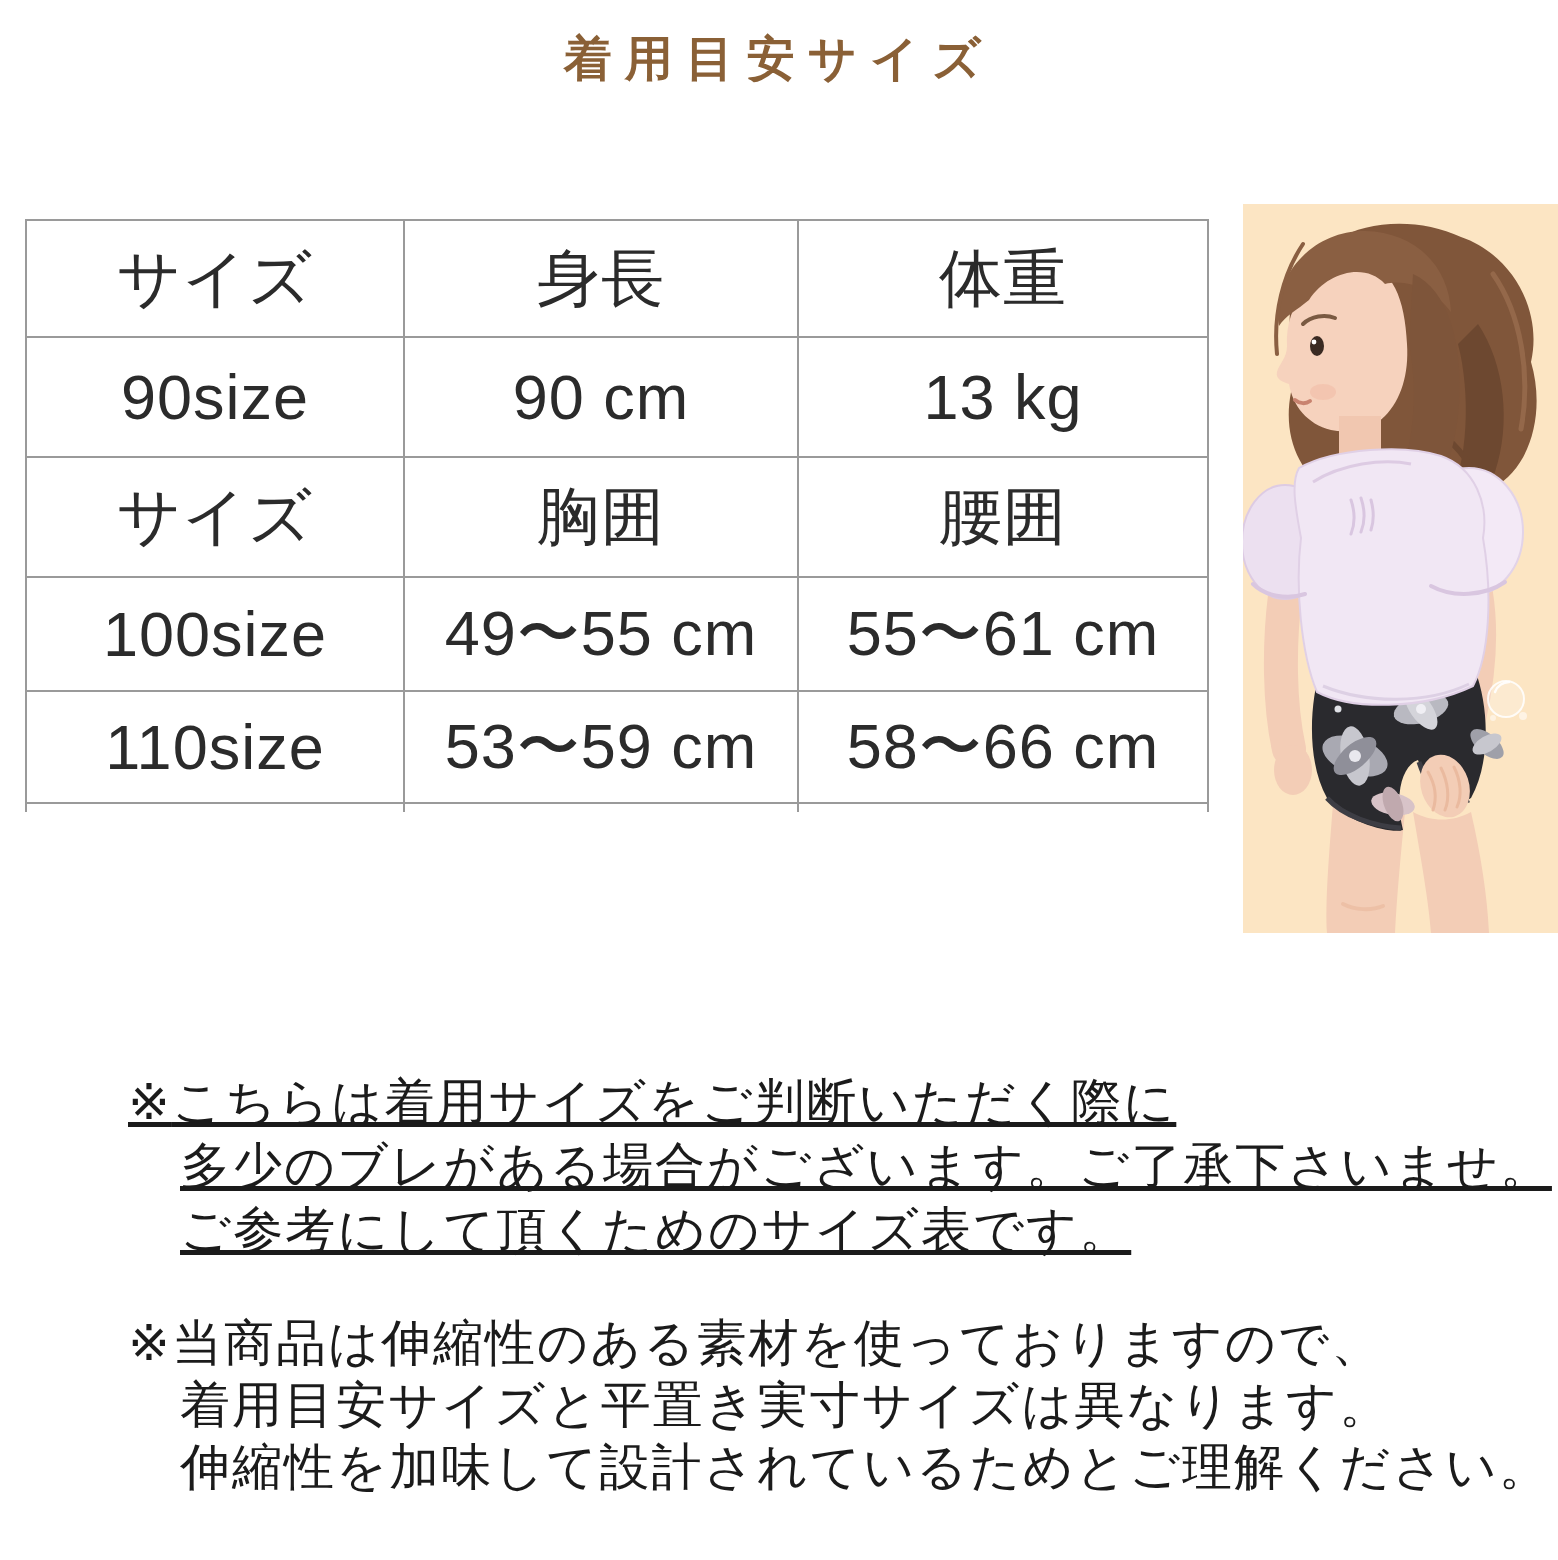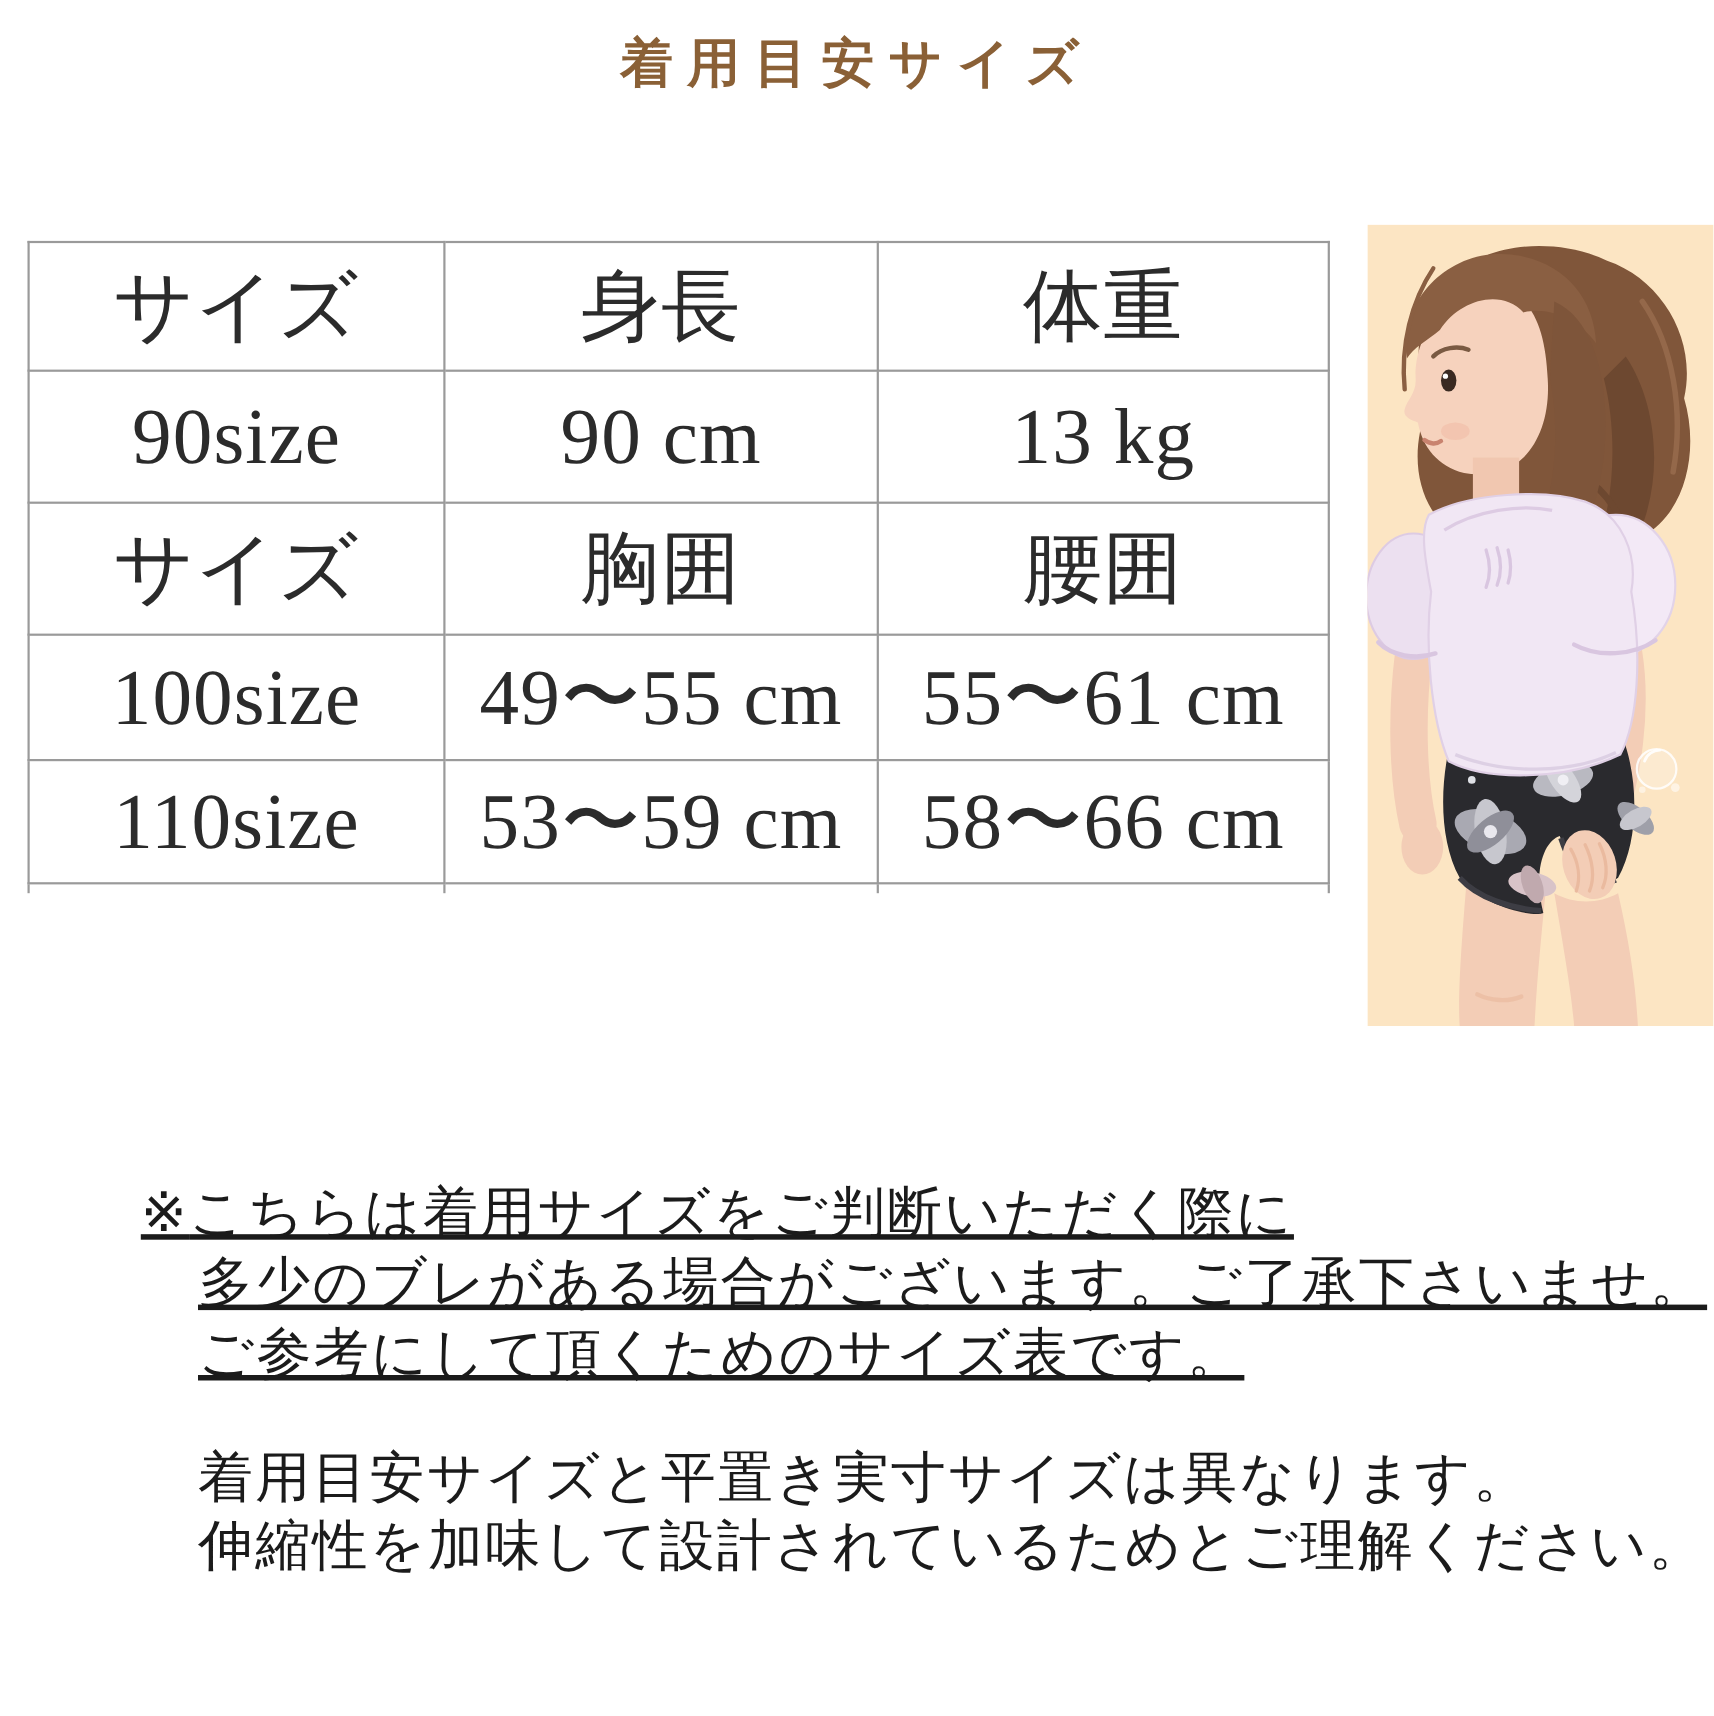--- a/index.html
+++ b/index.html
@@ -29,28 +29,27 @@
     position:absolute;
     left:25px;top:219px;
     width:1182px;
     border-collapse:collapse;
     table-layout:fixed;
   }
   table.size-table td{
     border:2px solid #9a9a9a;
     text-align:center;
     vertical-align:middle;
-    font-size:72px;
+    font-size:63px;
     font-weight:400;
     color:#2b2b2b;
     padding:0;
     letter-spacing:1px;
     white-space:nowrap;
     background:#ffffff;
-    font-family:Liberation Serif, serif;
   }
   tr.r1 td{height:115px;}
   tr.r2 td{height:118px;}
   tr.r3 td{height:118px;}
   tr.r4 td{height:112px;margin-left:47px;}
   tr.r5 td{height:110px;}
   tr.r6 td{height:106px;}
   tr.partial td{height:8px;border-bottom:none;}
   
   .photo{
@@ -234,17 +233,18 @@
     </svg>
   </div>
 
   <div class="note note-1">
     <div class="note-line first"><span class="note-marker">※</span><span>こちらは着用サイズをご判断いただく際に</span></div>
     <div class="note-line cont">多少のブレがある場合がございます。ご了承下さいませ。</div>
     <div class="note-line cont">ご参考にして頂くためのサイズ表です。</div>
   </div>
 
   <div class="note note-2">
+    <div class="note-line first"><span class="note-marker">※</span><span>当商品は伸縮性のある素材を使っておりますので、</span></div>
     <div class="note-line cont">着用目安サイズと平置き実寸サイズは異なります。</div>
     <div class="note-line cont">伸縮性を加味して設計されているためとご理解ください。</div>
   </div>
 
 </div>
 
 </body></html>

